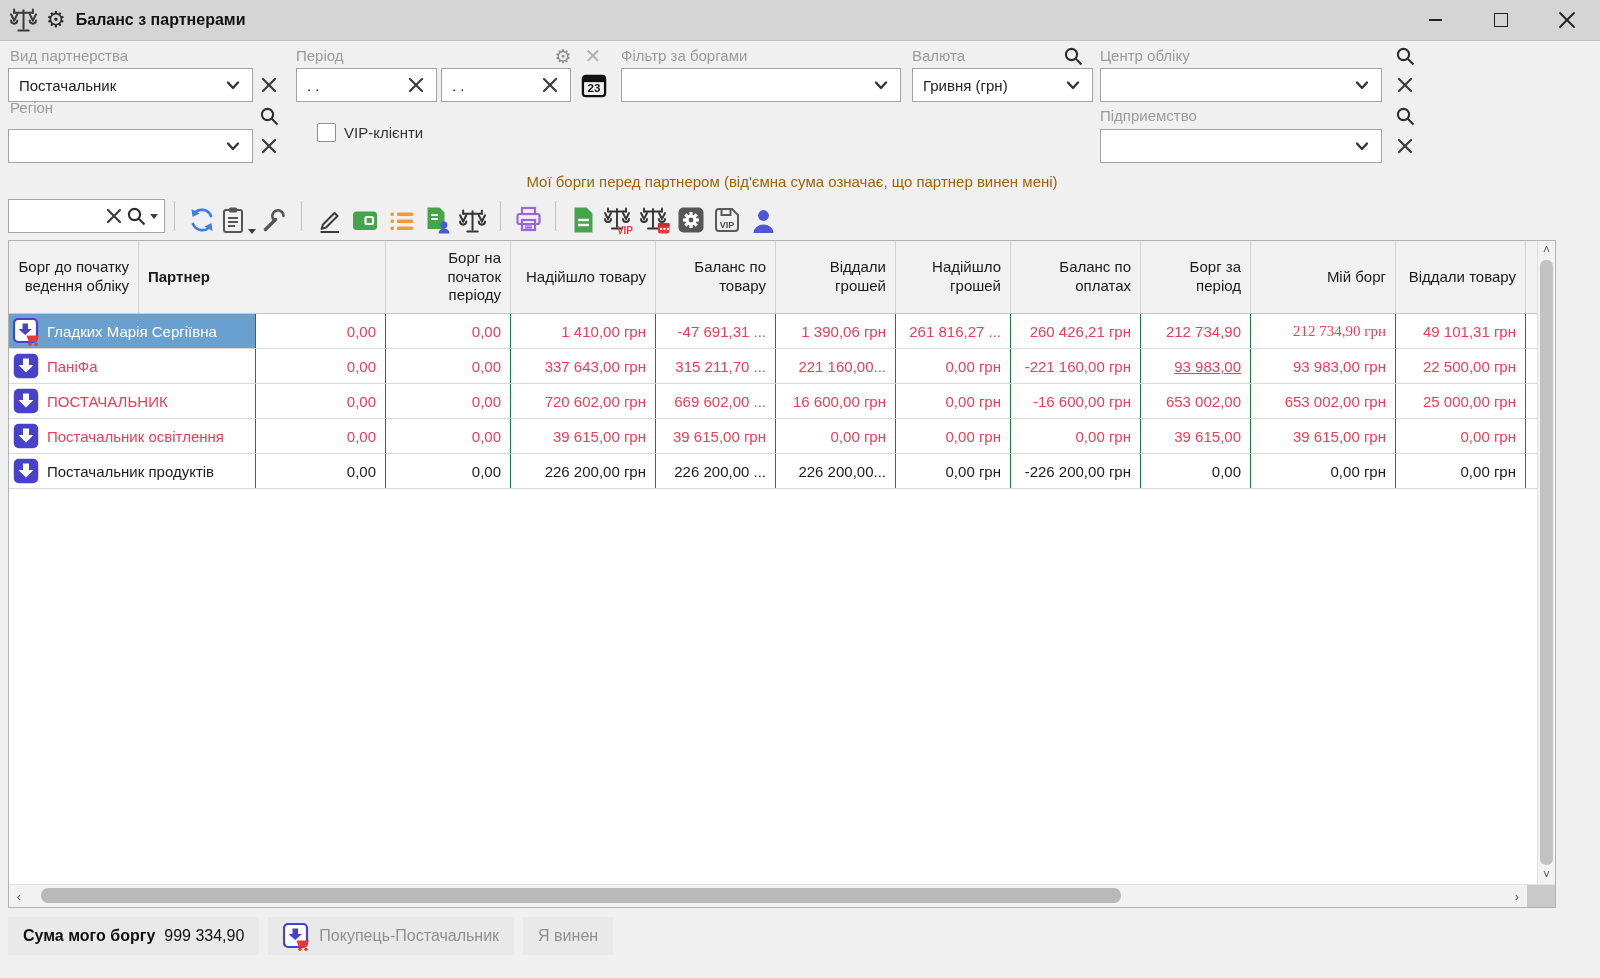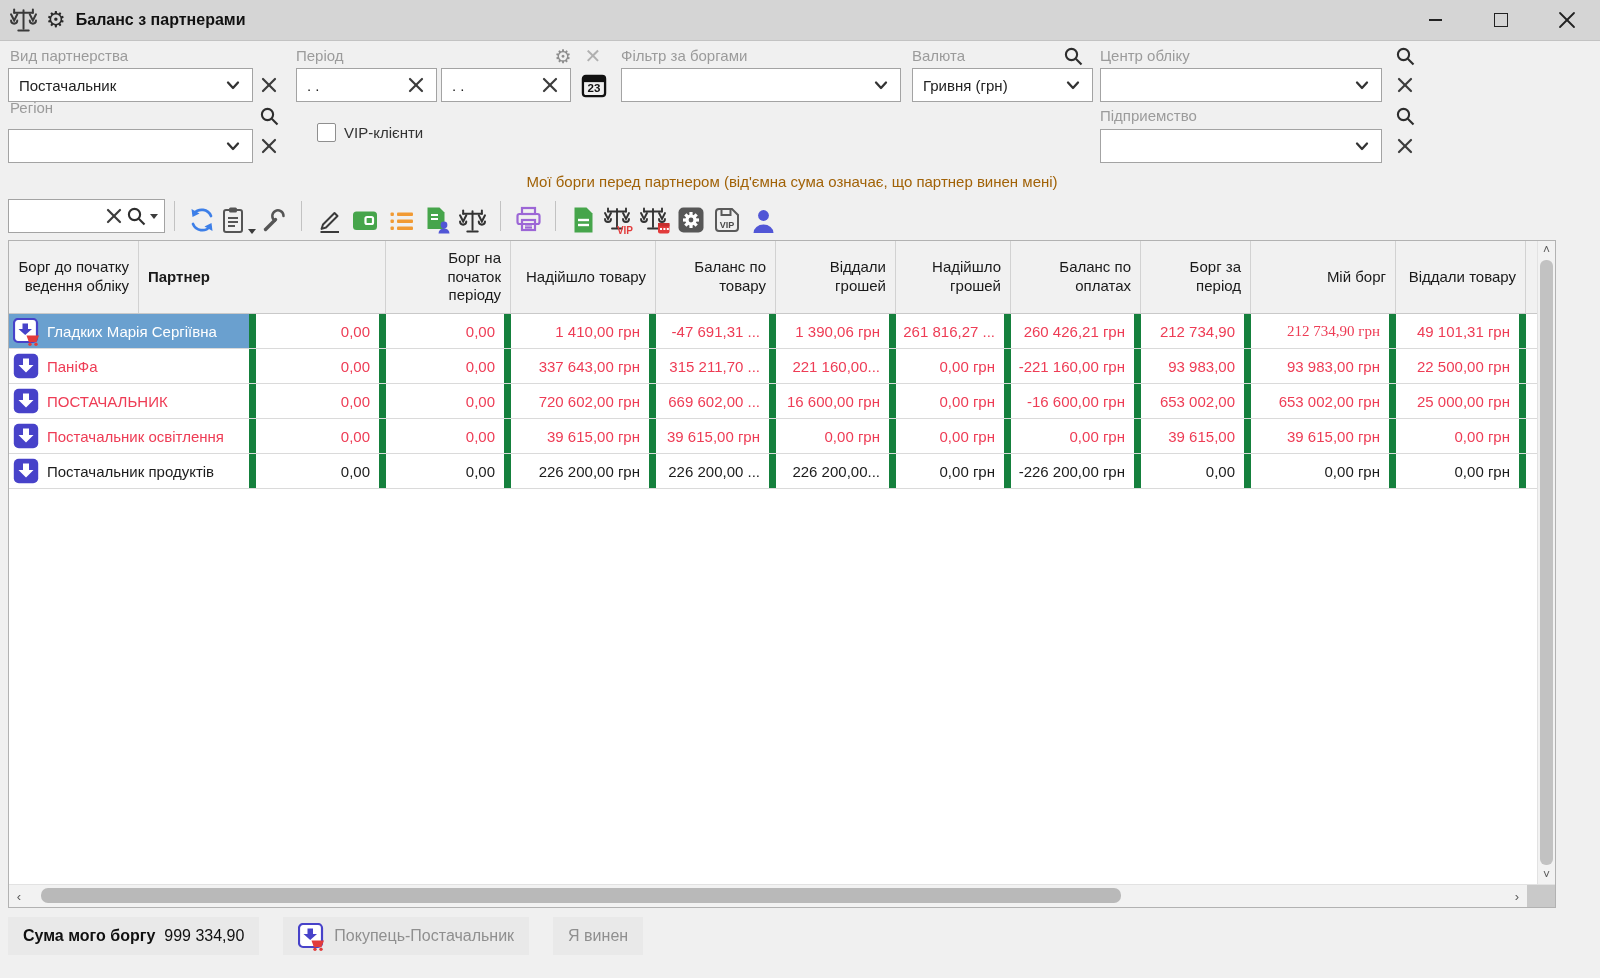--- a/index.html
+++ b/index.html
@@ -43,40 +43,40 @@
   
   .table-frame{position:absolute;left:8px;top:240px;width:1548px;height:668px;background:#fff;
     border:1px solid #b2b2b2;box-sizing:border-box;display:flex;flex-direction:column;}
   .table-main{flex:1;display:flex;overflow:hidden;}
   .grid{flex:1;display:flex;flex-direction:column;overflow:hidden;}
   .grid-header{display:flex;height:72px;background:#f1f1f1;border-bottom:1px solid #c9c9c9;flex:0 0 auto;}
   .hcell{box-sizing:border-box;border-right:1px solid #d2d2d2;display:flex;align-items:center;
     justify-content:flex-end;text-align:right;padding:4px 9px;font-size:15px;color:#1a1a1a;line-height:1.25;}
   .hcell.first{justify-content:flex-start;text-align:left;font-weight:bold;}
   .grid-row{display:flex;height:34px;border-bottom:1px solid #dadada;flex:0 0 auto;}
-  .cell{box-sizing:border-box;border-right:7px solid #15803d;display:flex;align-items:center;
+  .cell{box-sizing:border-box;border-right:1px solid #15803d;display:flex;align-items:center;
     justify-content:flex-end;padding:0 9px;font-size:15px;white-space:nowrap;overflow:hidden;}
   .cell.name{justify-content:flex-start;padding:0 6px 0 4px;gap:8px;}
   .cell.name .rowicon{flex:0 0 auto;width:26px;height:26px;}
   .tone-red{color:#ee3c55;}
   .tone-black{color:#1c1c1c;}
   .row-selected .cell.name{background:#6aa0cf;color:#fff;}
   
   .vscroll{width:17px;background:#f2f2f2;border-left:1px solid #e2e2e2;display:flex;flex-direction:column;align-items:center;}
   .vs-arrow{height:18px;display:flex;align-items:center;justify-content:center;color:#5a5a5a;flex:0 0 auto;width:100%;}
   .vs-thumb{flex:1;width:13px;background:#c2c2c2;border-radius:6px;margin:1px 0;}
   .hscroll{height:22px;background:#f2f2f2;border-top:1px solid #e2e2e2;display:flex;align-items:center;flex:0 0 auto;}
   .hs-arrow{width:20px;display:flex;align-items:center;justify-content:center;color:#5a5a5a;font-size:13px;}
   .hs-track{flex:1;height:100%;position:relative;}
   .hs-thumb{position:absolute;left:12px;top:3px;width:1080px;height:15px;background:#b9b9b9;border-radius:7px;}
   .corner{width:28px;height:100%;background:#c9c9c9;}
   .arrow-glyph{font-size:12px;line-height:1;}
   
   .statusbar{position:absolute;top:912px;left:0;width:1600px;height:66px;background:#f0f0f0;
-    display:flex;align-items:flex-start;gap:24px;padding:5px 0 0 8px;box-sizing:border-box;}
+    display:flex;align-items:flex-start;gap:9px;padding:5px 0 0 8px;box-sizing:border-box;}
   .chip{height:38px;background:#e9e9e9;display:flex;align-items:center;padding:0 15px;gap:9px;font-size:16px;}
   .chip .b{font-weight:bold;color:#101010;}
   .chip .v{color:#101010;}
   .chip .muted{color:#8f8f8f;}
   svg{display:block;}
 </style>
 </head>
 <body>
 
 <div class="titlebar">
@@ -535,21 +535,21 @@
               </span>
               <span>ПаніФа</span>
             </div>
             <div class="cell tone-red" style="width: 130px;">0,00</div>
             <div class="cell tone-red" style="width: 125px;">0,00</div>
             <div class="cell tone-red" style="width: 145px;">337 643,00 грн</div>
             <div class="cell tone-red" style="width: 120px;">315 211,70 ...</div>
             <div class="cell tone-red" style="width: 120px;">221 160,00...</div>
             <div class="cell tone-red" style="width: 115px;">0,00 грн</div>
             <div class="cell tone-red" style="width: 130px;">-221 160,00 грн</div>
-            <div class="cell tone-red" style="width: 110px;">93 983,00</div>
+            <div class="cell tone-red" style="width: 110px; text-decoration: underline;">93 983,00</div>
             <div class="cell tone-red" style="width: 145px;">93 983,00 грн</div>
             <div class="cell tone-red" style="width: 130px;">22 500,00 грн</div>
           </div>
           <div class="grid-row">
             <div class="cell name tone-red" style="width: 247px;">
               <span class="rowicon">
                 <svg width="26" height="26" viewBox="0 0 26 26">
                   <rect x="0.8" y="0.8" width="24.4" height="24.4" rx="5" fill="#4742c9"></rect>
                   <path d="M10 5.5 h6 v6.5 h4.5 L13 19.5 L5.5 12 h4.5z" fill="#fff"></path>
                 </svg>

